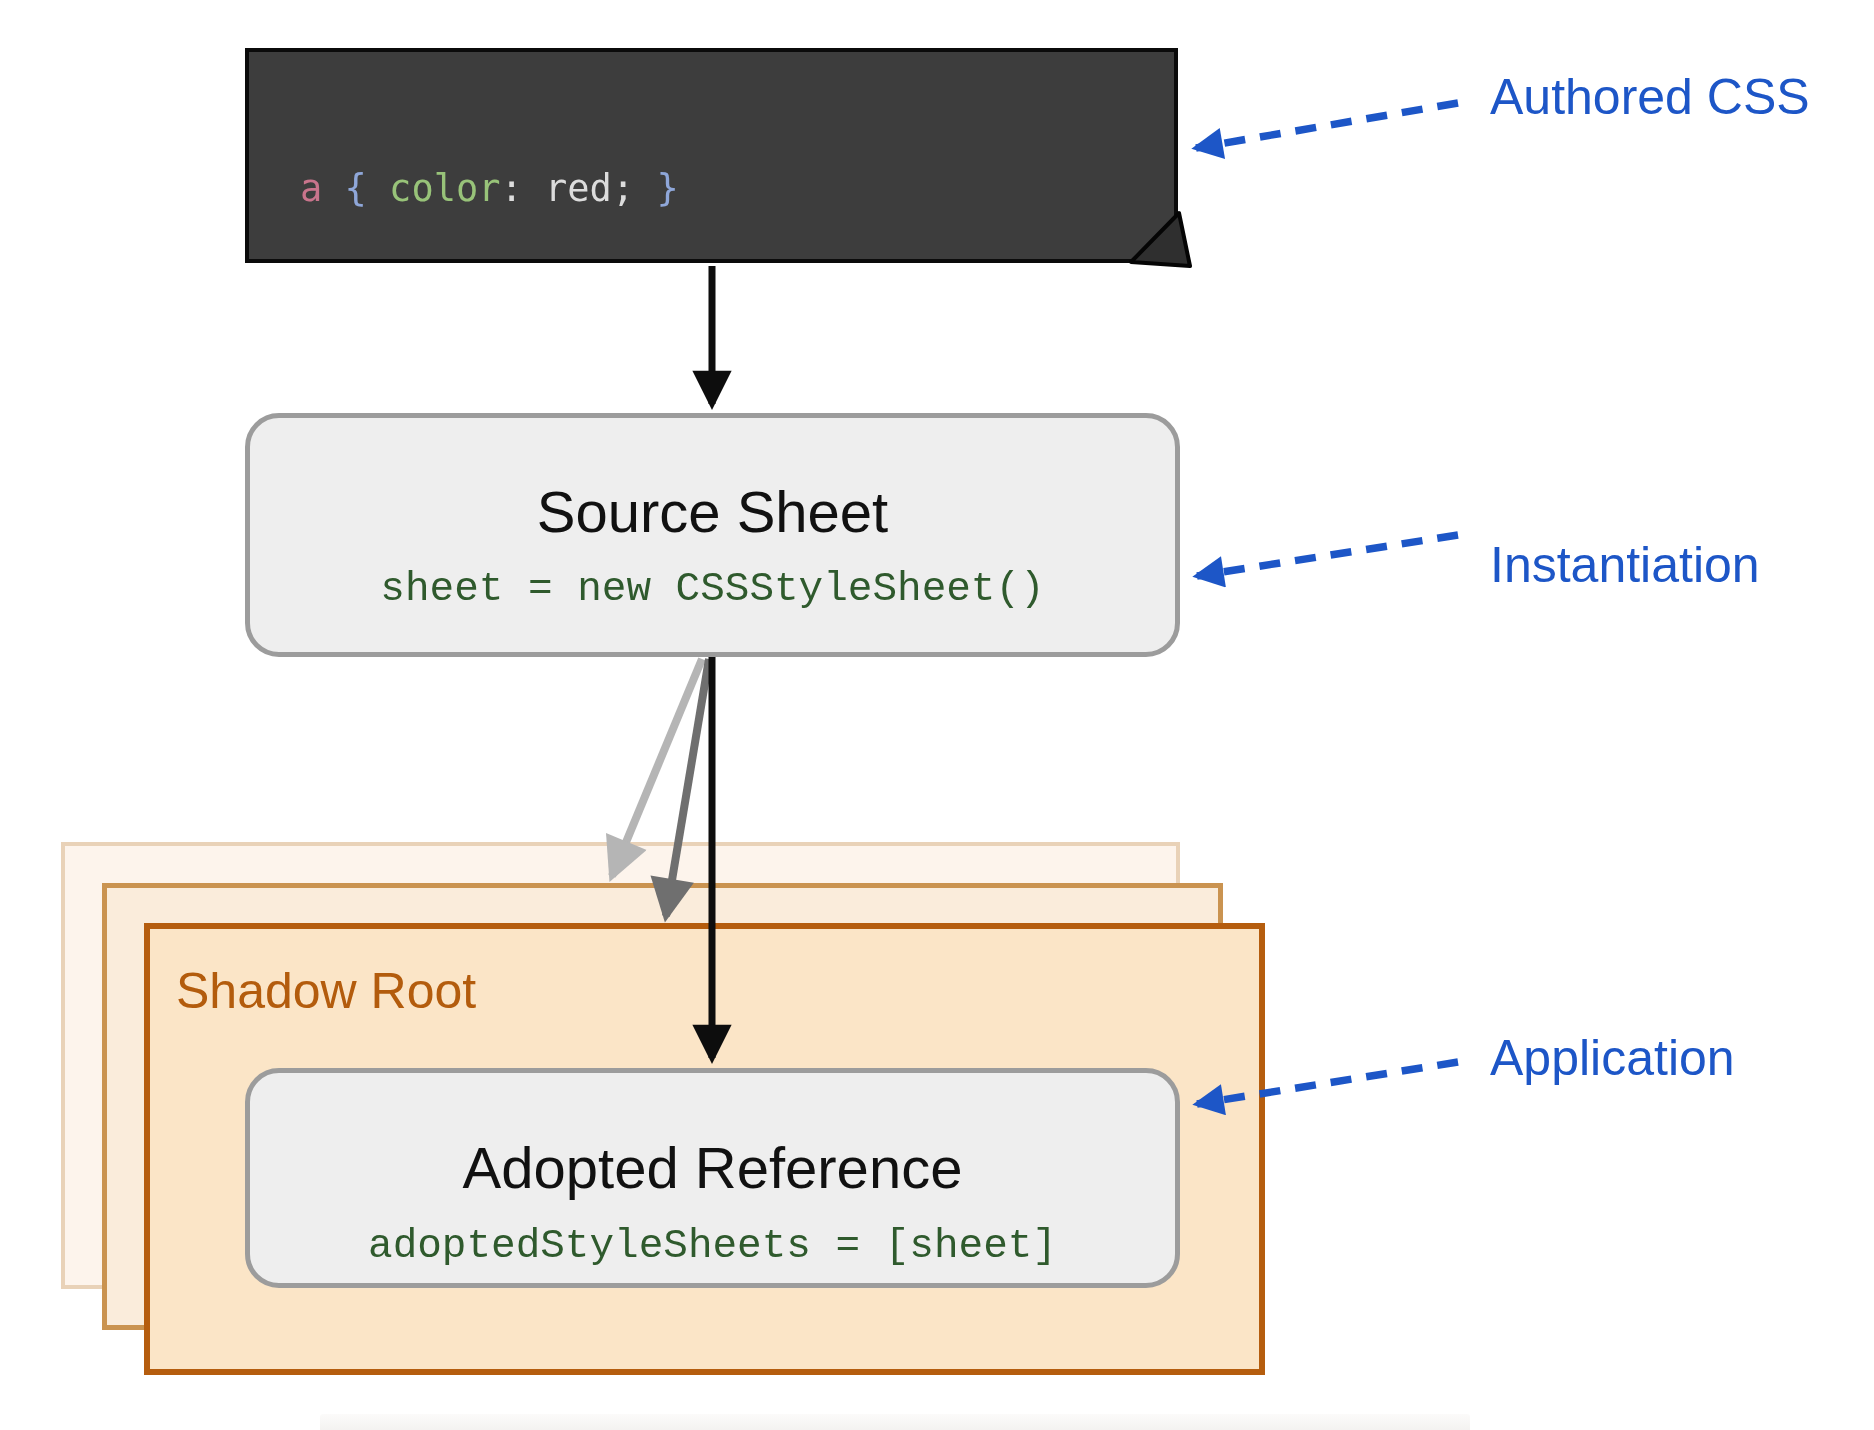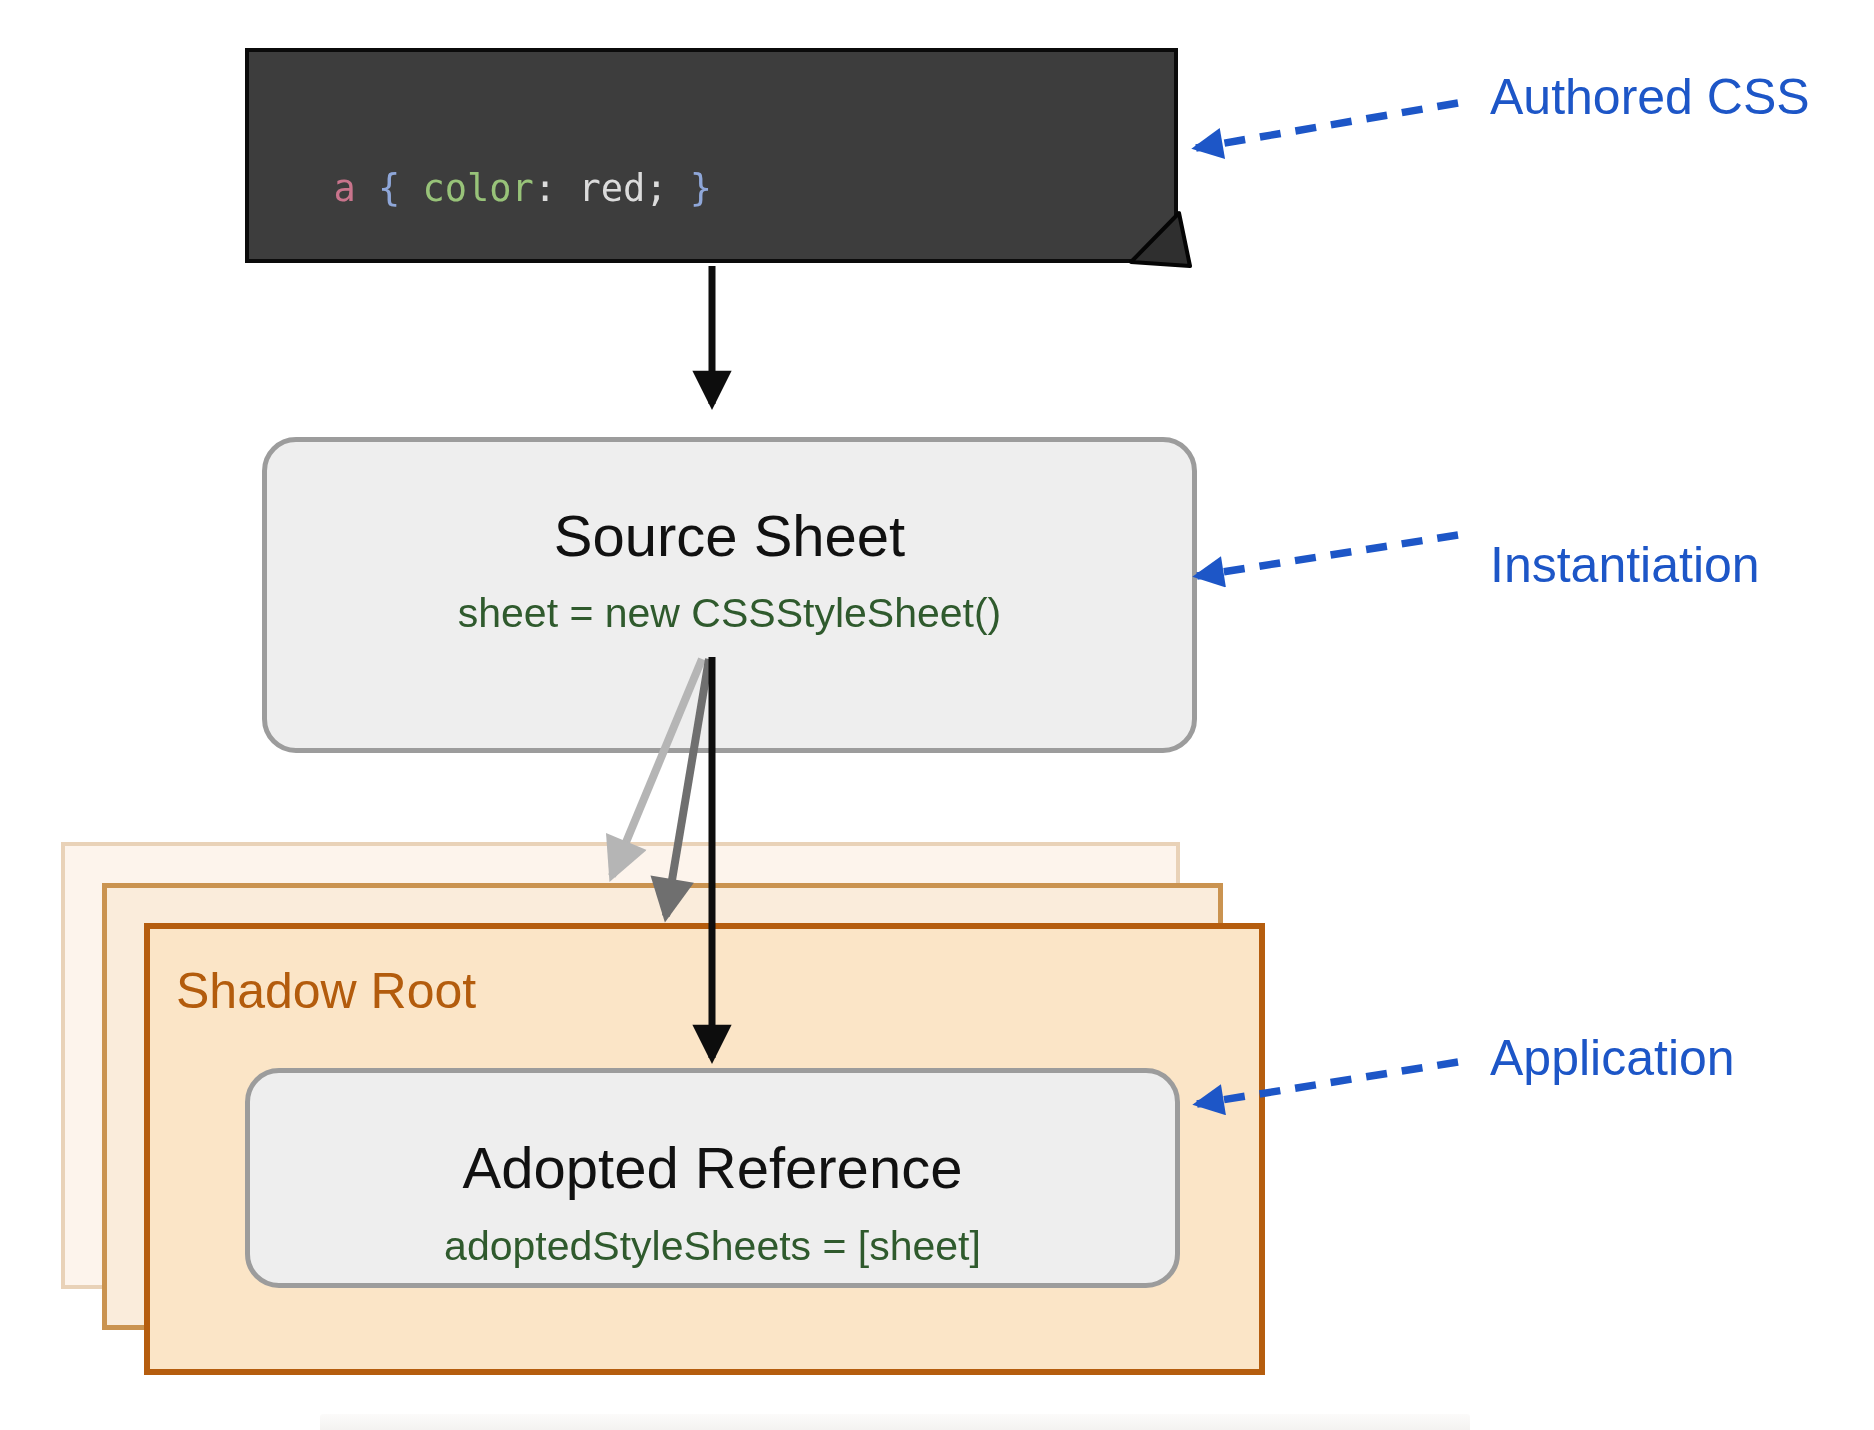--- a/index.html
+++ b/index.html
@@ -7,45 +7,44 @@
     position:relative;width:1874px;height:1430px;background:#ffffff;
     overflow:hidden;font-family:"Liberation Sans",sans-serif;
   }
   .abs{position:absolute;}
   
   #authored-box{
     left:245px;top:48px;width:933px;height:215px;box-sizing:border-box;
     background:#3d3d3d;border:4px solid #0b0b0b;
     clip-path:polygon(0 0,100% 0,100% calc(100% - 47px),calc(100% - 47px) 100%,0 100%);
     z-index:6;
-    text-align:center;
   }
   .codeblock{
     position:absolute;left:51px;top:17px;white-space:pre;
     font-family:"DejaVu Sans Mono","Liberation Mono",monospace;
     font-size:37px;line-height:48px;color:#dcdcdc;
   }
   .tok-sel{color:#c9748c;}
   .tok-brace{color:#8fa7d9;}
   .tok-prop{color:#98c379;}
   .tok-plain{color:#dcdcdc;}
   
   .gray-box{
     box-sizing:border-box;background:#eeeeee;border:5px solid #9c9c9c;
     border-radius:34px;
   }
-  #source-box{left:262px;top:413px;width:935px;height:316px;z-index:5;margin-top:24px;}
+  #source-box{left:245px;top:413px;width:935px;height:244px;z-index:5;}
   #adopted-box{left:245px;top:1068px;width:935px;height:220px;z-index:4;}
   .box-title{
     position:absolute;left:0;width:100%;text-align:center;
     font-size:58px;line-height:64px;color:#111111;
   }
   .box-code{
     position:absolute;left:0;width:100%;text-align:center;white-space:pre;
-    font-family:Liberation Sans, sans-serif;
+    font-family:Liberation Mono, monospace;
     font-size:41px;line-height:46px;color:#2f5a2d;
   }
   #source-box .box-title{top:62px;}
   #source-box .box-code{top:148px;}
   #adopted-box .box-title{top:63px;}
   #adopted-box .box-code{top:150px;}
   
   .sheet{box-sizing:border-box;}
   #sheet-back{
     left:61px;top:842px;width:1119px;height:447px;z-index:1;

